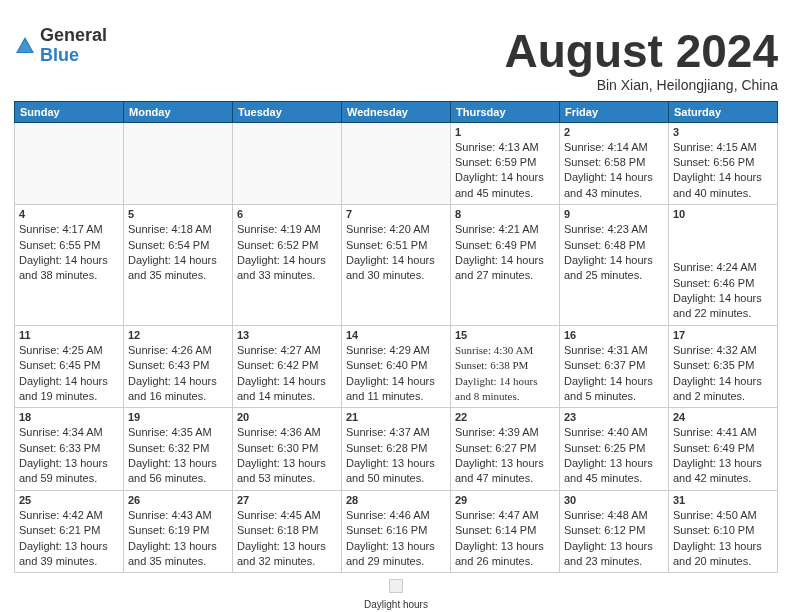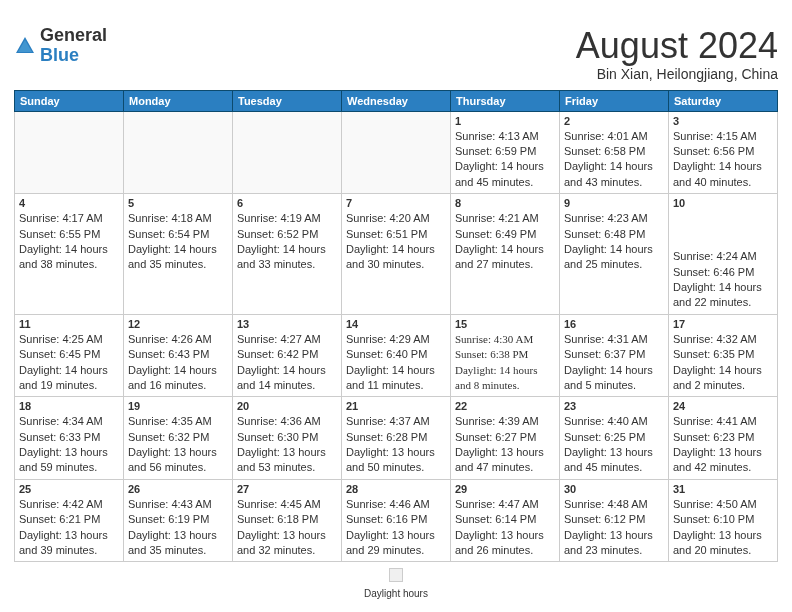--- a/index.html
+++ b/index.html
@@ -34,22 +34,22 @@
     .logo-blue { color: #2b7fc1; }
     .logo-icon {
       width: 22px;
       height: 22px;
       margin-right: 4px;
     }
     .title-block {
       text-align: right;
     }
     .month-title {
-      font-size: 36px;
-      font-weight: normal;
+      font-size: 46px;
+      font-weight: bold;
       color: #333;
       line-height: 1.1;
     }
     .location {
       font-size: 14px;
       color: #333;
     }
     .calendar {
       width: 100%;
       border-collapse: collapse;
@@ -145,21 +145,21 @@
           <td class="empty"></td>
           <td>
             <div class="day-num">1</div>
             <div class="day-info" style="white-space: pre-line;">Sunrise: 4:13 AM
 Sunset: 6:59 PM
 Daylight: 14 hours
 and 45 minutes.</div>
           </td>
           <td>
             <div class="day-num">2</div>
-            <div class="day-info" style="white-space: pre-line;">Sunrise: 4:01 AM
+            <div class="day-info" style="white-space: pre-line;">Sunrise: 4:14 AM
 Sunset: 6:58 PM
 Daylight: 14 hours
 and 43 minutes.</div>
           </td>
           <td>
             <div class="day-num">3</div>
             <div class="day-info" style="white-space: pre-line;">Sunrise: 4:15 AM
 Sunset: 6:56 PM
 Daylight: 14 hours
 and 40 minutes.</div>
@@ -306,21 +306,21 @@
           <td>
             <div class="day-num">23</div>
             <div class="day-info" style="white-space: pre-line;">Sunrise: 4:40 AM
 Sunset: 6:25 PM
 Daylight: 13 hours
 and 45 minutes.</div>
           </td>
           <td>
             <div class="day-num">24</div>
             <div class="day-info" style="white-space: pre-line;">Sunrise: 4:41 AM
-Sunset: 6:23 PM
+Sunset: 6:49 PM
 Daylight: 13 hours
 and 42 minutes.</div>
           </td>
         </tr>
         <tr>
           <td>
             <div class="day-num">25</div>
             <div class="day-info" style="white-space: pre-line;">Sunrise: 4:42 AM
 Sunset: 6:21 PM
 Daylight: 13 hours

